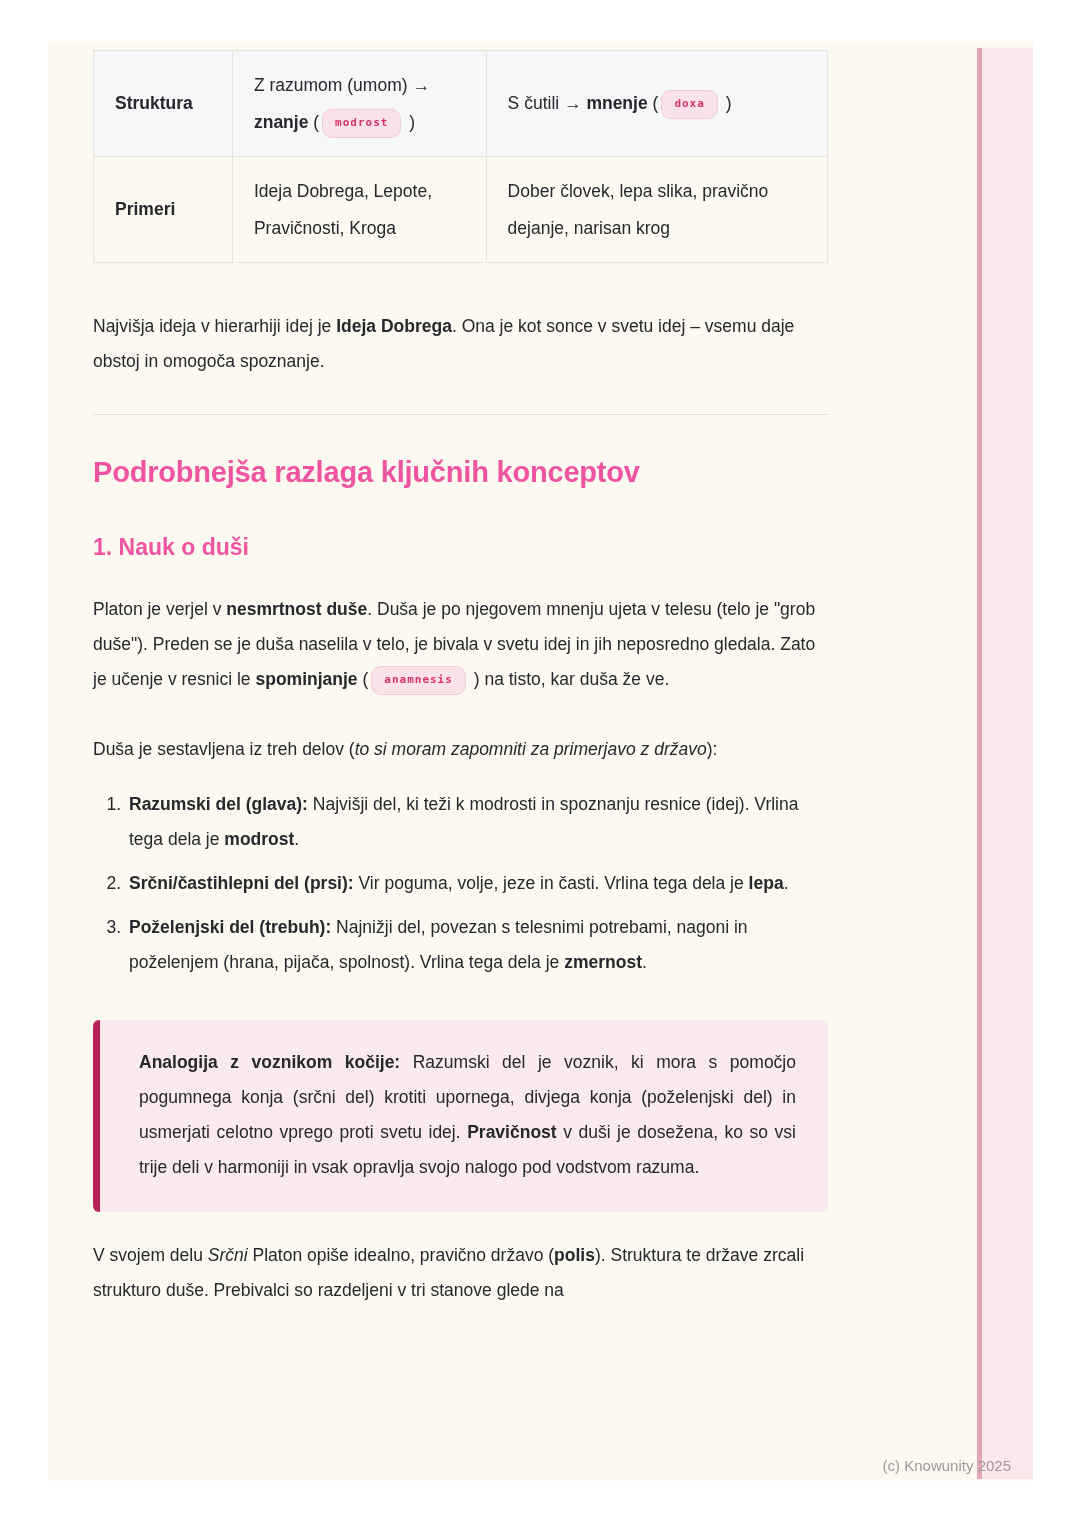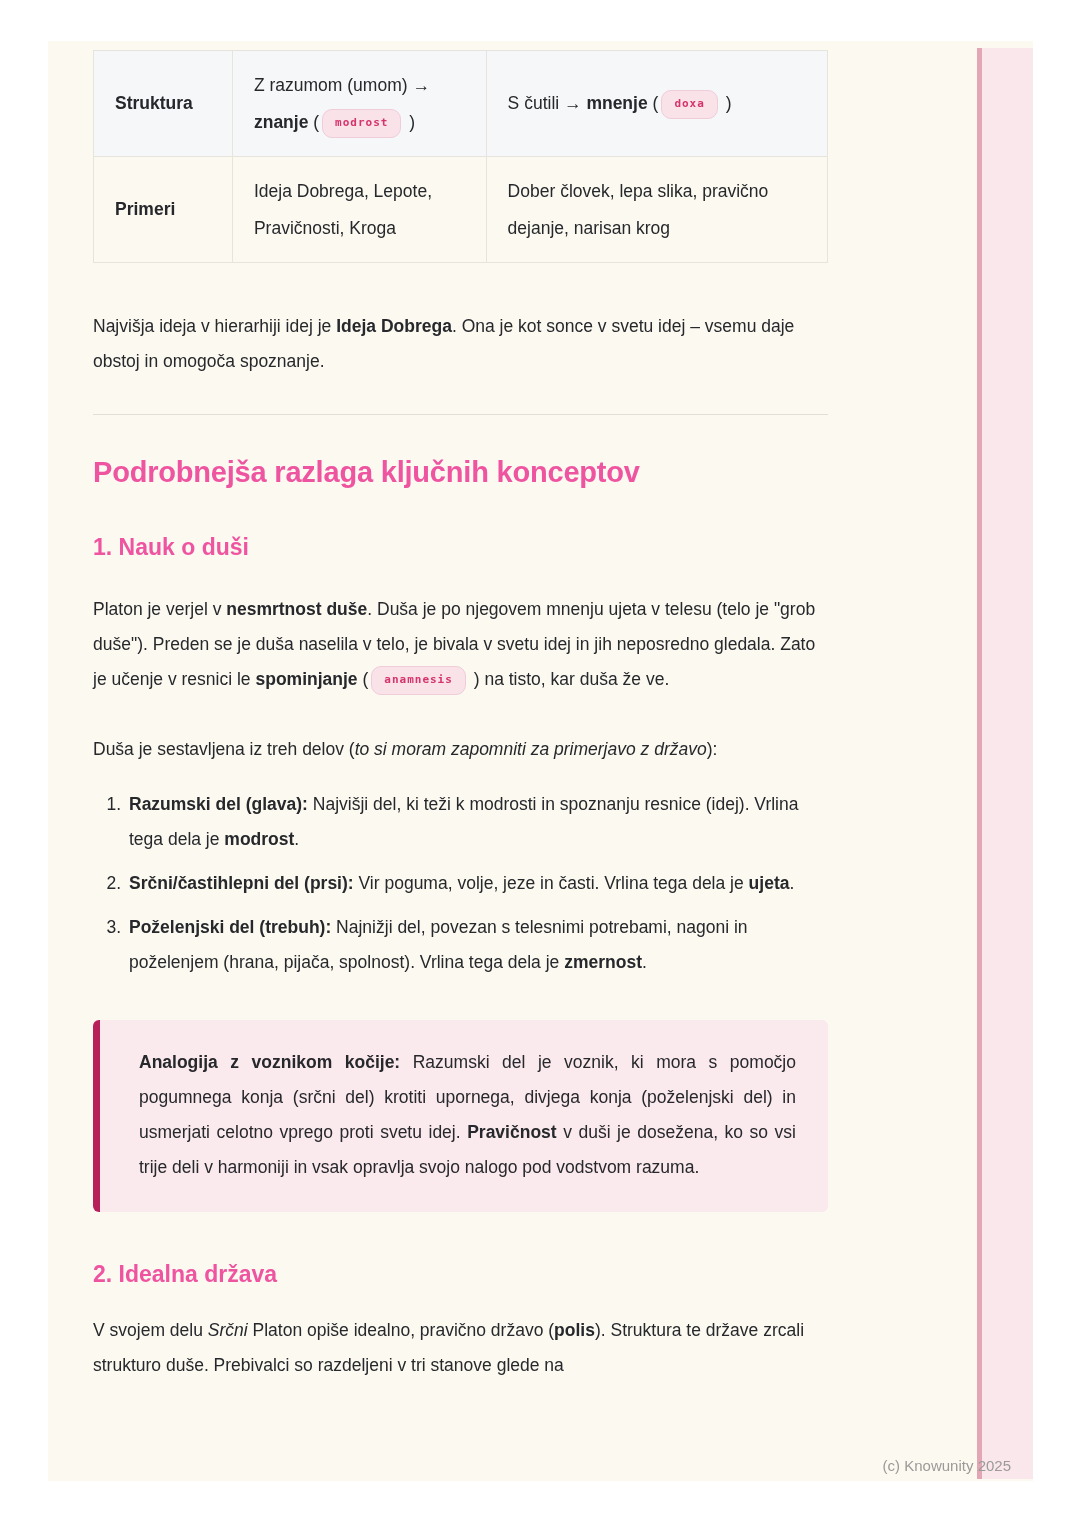--- a/index.html
+++ b/index.html
@@ -161,27 +161,26 @@
       <h2 class="section-title">Podrobnejša razlaga ključnih konceptov</h2>
 
       <h3 class="sub-title h3-soul">1. Nauk o duši</h3>
 
       <p class="p-soul"><span>Platon je verjel v </span><span class="b">nesmrtnost duše</span><span>. Duša je po njegovem mnenju ujeta v telesu (telo je "grob duše"). Preden se je duša naselila v telo, je bivala v svetu idej in jih neposredno gledala. Zato je učenje v resnici le </span><span class="b">spominjanje</span><span> (</span><span class="code">anamnesis</span><span> ) na tisto, kar duša že ve.</span></p>
 
       <p class="p-parts"><span>Duša je sestavljena iz treh delov (</span><span class="i">to si moram zapomniti za primerjavo z državo</span><span>):</span></p>
 
       <ol class="soul-parts">
         <li><span class="b">Razumski del (glava):</span><span> Najvišji del, ki teži k modrosti in spoznanju resnice (idej). Vrlina tega dela je </span><span class="b">modrost</span><span>.</span></li>
-        <li><span class="b">Srčni/častihlepni del (prsi):</span><span> Vir poguma, volje, jeze in časti. Vrlina tega dela je </span><span class="b">ujeta</span><span>.</span></li>
+        <li><span class="b">Srčni/častihlepni del (prsi):</span><span> Vir poguma, volje, jeze in časti. Vrlina tega dela je </span><span class="b">lepa</span><span>.</span></li>
         <li><span class="b">Poželenjski del (trebuh):</span><span> Najnižji del, povezan s telesnimi potrebami, nagoni in poželenjem (hrana, pijača, spolnost). Vrlina tega dela je </span><span class="b">zmernost</span><span>.</span></li>
       </ol>
 
       <aside class="callout"><span class="b">Analogija z voznikom kočije:</span><span> Razumski del je voznik, ki mora s pomočjo pogumnega konja (srčni del) krotiti upornega, divjega konja (poželenjski del) in usmerjati celotno vprego proti svetu idej. </span><span class="b">Pravičnost</span><span> v duši je dosežena, ko so vsi trije deli v harmoniji in vsak opravlja svojo nalogo pod vodstvom razuma.</span></aside>
 
-      <h3 class="sub-title h3-state">2. Idealna država</h3>
 
       <p class="p-state"><span>V svojem delu </span><span class="i">Srčni</span><span> Platon opiše idealno, pravično državo (</span><span class="b">polis</span><span>). Struktura te države zrcali strukturo duše. Prebivalci so razdeljeni v tri stanove glede na</span></p>
 
     </div>
 
     <div class="watermark">(c) Knowunity 2025</div>
 
   </div>
 </div>
 

